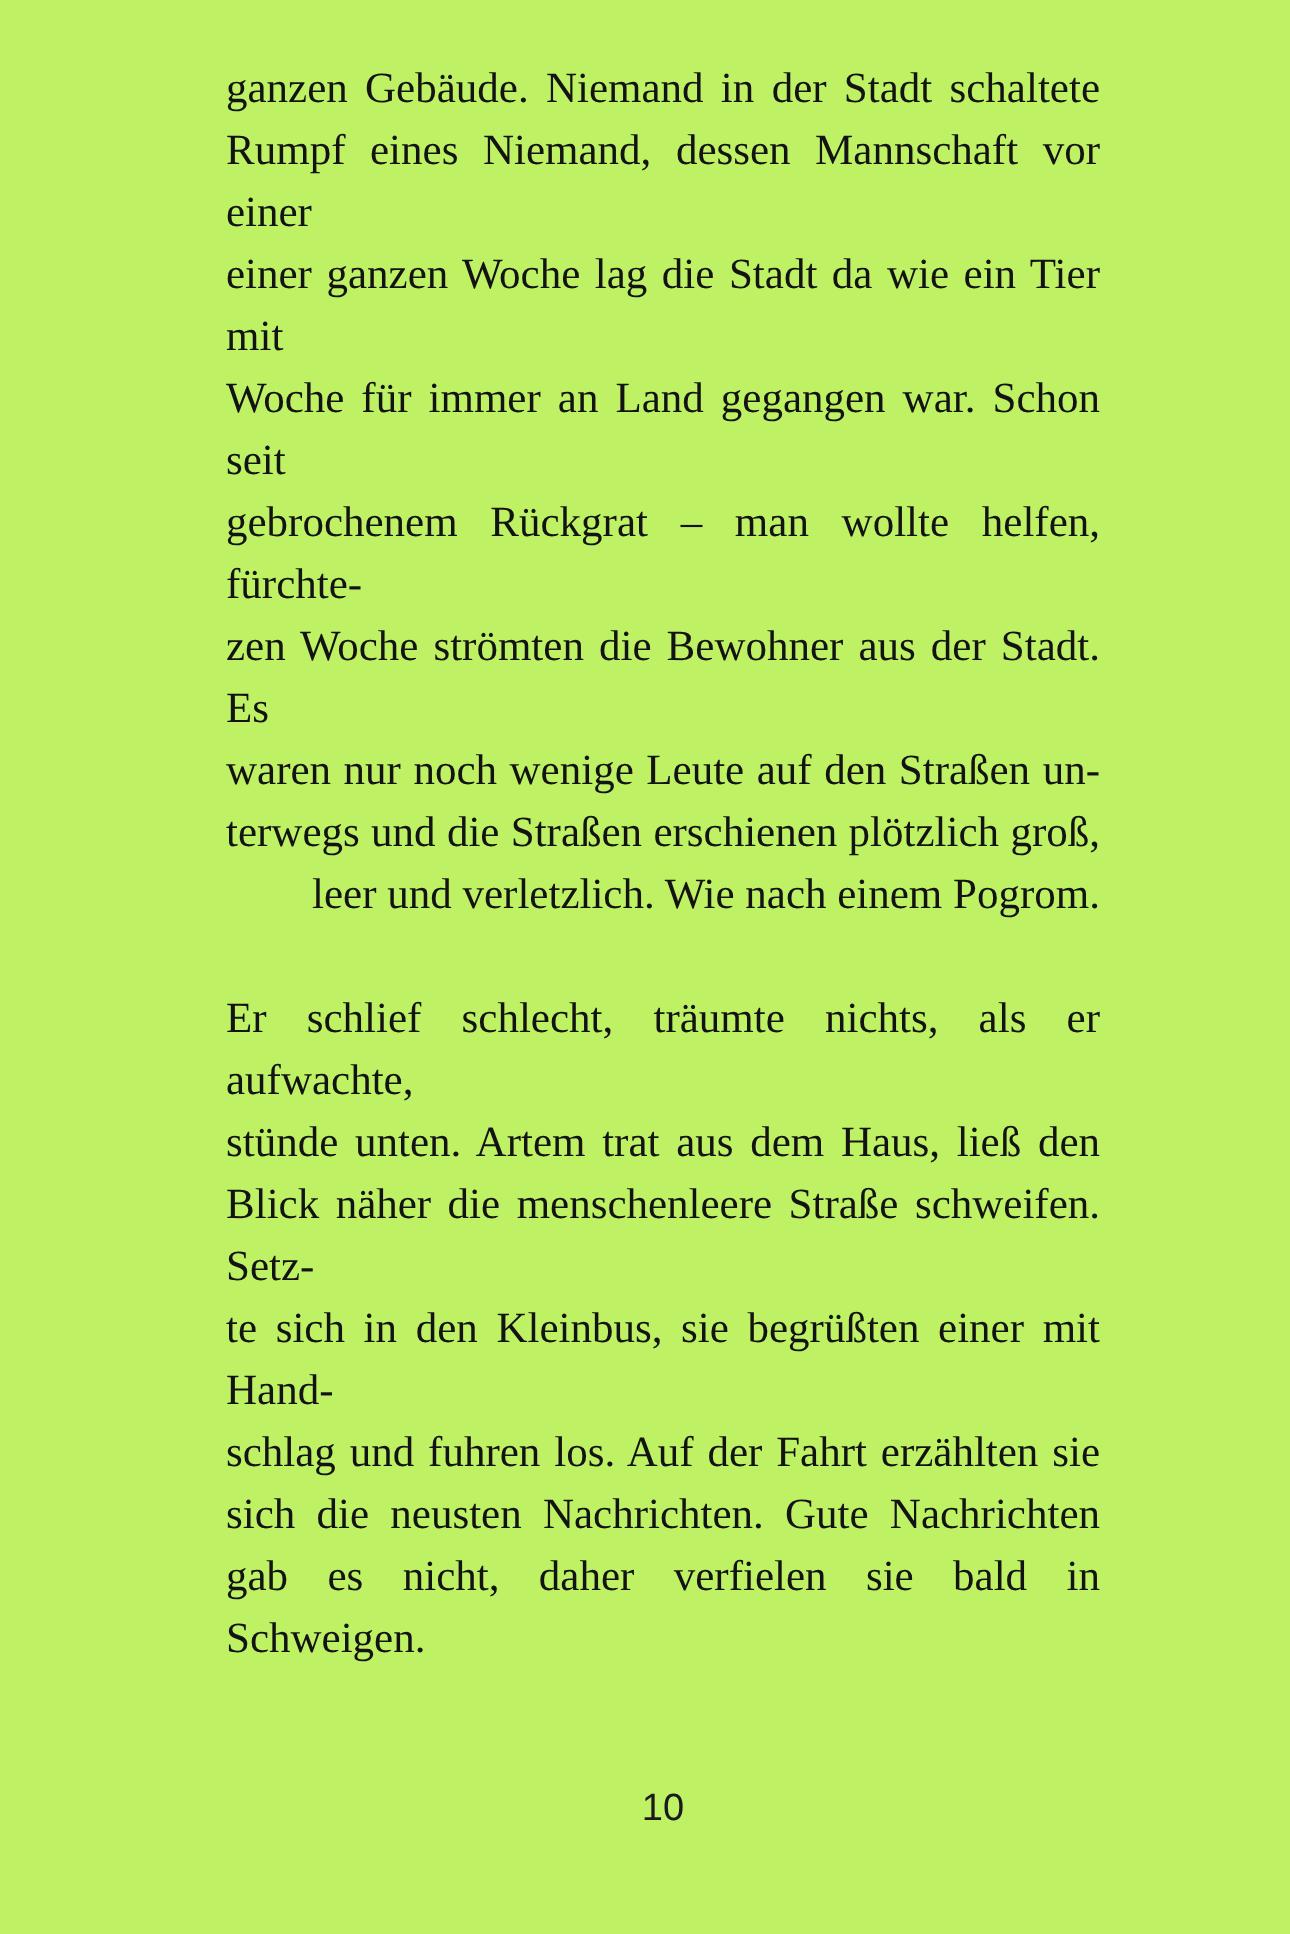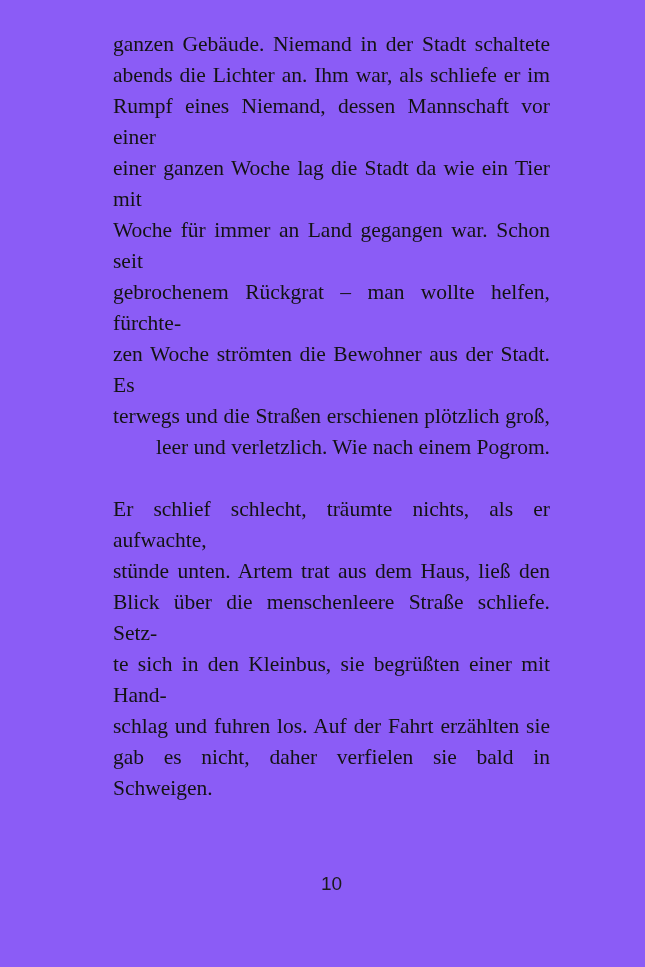--- a/index.html
+++ b/index.html
@@ -9,21 +9,21 @@
   body {
     width: 645px;
     height: 967px;
     background: #ffffff;
     position: relative;
     overflow: hidden;
   }
   .book-page {
     position: absolute;
     inset: 0;
-    background: #8b5cf6;
+    background: #bef264;
   }
   .text-body {
     position: absolute;
     left: 113px;
     top: 29px;
     width: 437px;
     font-family: "Liberation Serif", "DejaVu Serif", serif;
     font-size: 21.5px;
     line-height: 31px;
     color: #131313;
@@ -39,46 +39,47 @@
     text-align: right;
   }
   .line.justified {
     text-align: justify;
     text-align-last: justify;
   }
   .page-number {
     position: absolute;
     left: 113px;
     width: 437px;
-    top: 873px;
+    top: 894px;
     text-align: center;
     font-family: "Liberation Sans", sans-serif;
     font-size: 19px;
     color: #1a1a1a;
   }
 </style>
 </head>
 <body>
 
 <div class="book-page">
   <div class="text-body">
       <div class="paragraph">
         <div class="line justified">ganzen Gebäude. Niemand in der Stadt schaltete</div>
-        <div class="line justified">abends die Lichter an. Ihm war, als schliefe er im</div>
         <div class="line justified">Rumpf eines Niemand, dessen Mannschaft vor einer</div>
         <div class="line justified">einer ganzen Woche lag die Stadt da wie ein Tier mit</div>
         <div class="line justified">Woche für immer an Land gegangen war. Schon seit</div>
         <div class="line justified">gebrochenem Rückgrat – man wollte helfen, fürchte-</div>
         <div class="line justified">zen Woche strömten die Bewohner aus der Stadt. Es</div>
+        <div class="line justified">waren nur noch wenige Leute auf den Straßen un-</div>
         <div class="line justified">terwegs und die Straßen erschienen plötzlich groß,</div>
         <div class="line">leer und verletzlich. Wie nach einem Pogrom.</div>
       </div>
       <div class="paragraph">
         <div class="line justified">Er schlief schlecht, träumte nichts, als er aufwachte,</div>
         <div class="line justified">stünde unten. Artem trat aus dem Haus, ließ den</div>
-        <div class="line justified">Blick über die menschenleere Straße schliefe. Setz-</div>
+        <div class="line justified">Blick näher die menschenleere Straße schweifen. Setz-</div>
         <div class="line justified">te sich in den Kleinbus, sie begrüßten einer mit Hand-</div>
         <div class="line justified">schlag und fuhren los. Auf der Fahrt erzählten sie</div>
+        <div class="line justified">sich die neusten Nachrichten. Gute Nachrichten</div>
         <div class="line justified">gab es nicht, daher verfielen sie bald in Schweigen.</div>
       </div>
     </div>
   <div class="page-number">10</div>
 </div>
 
 </body></html>

